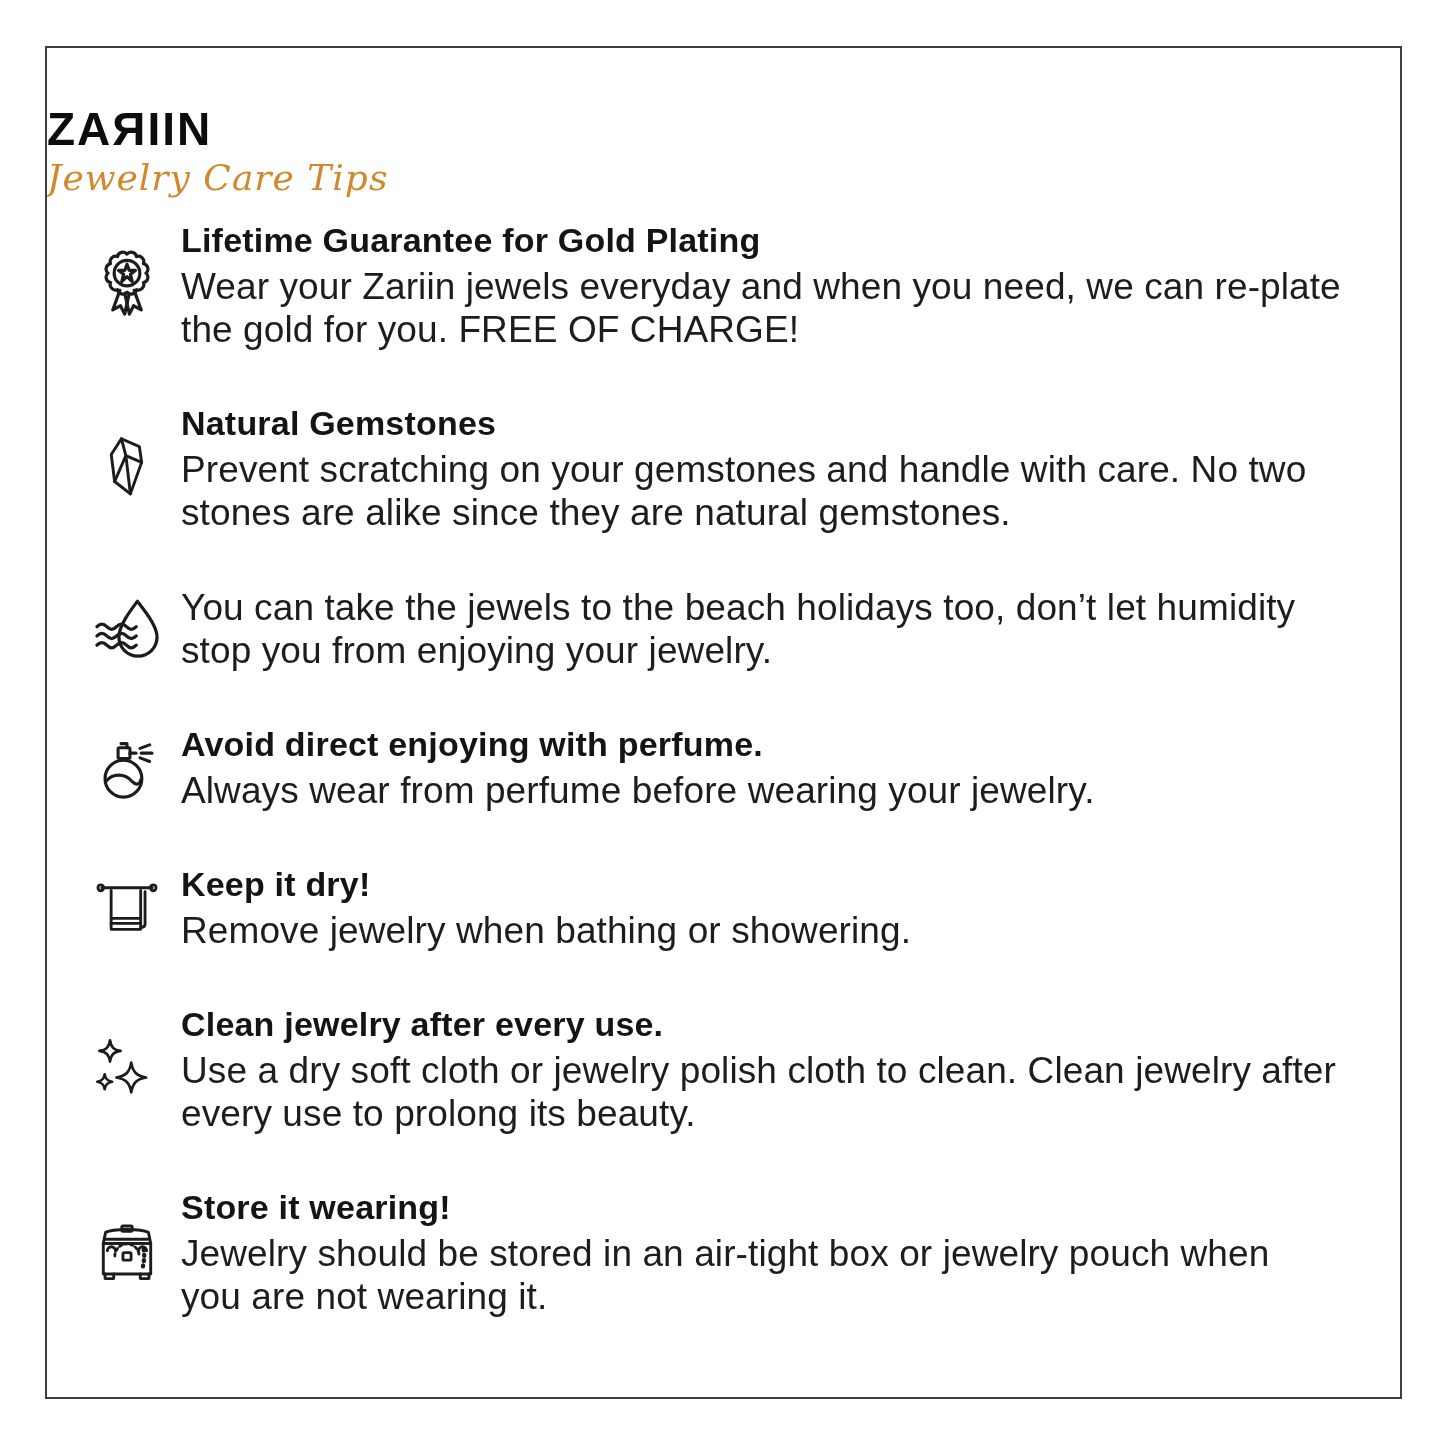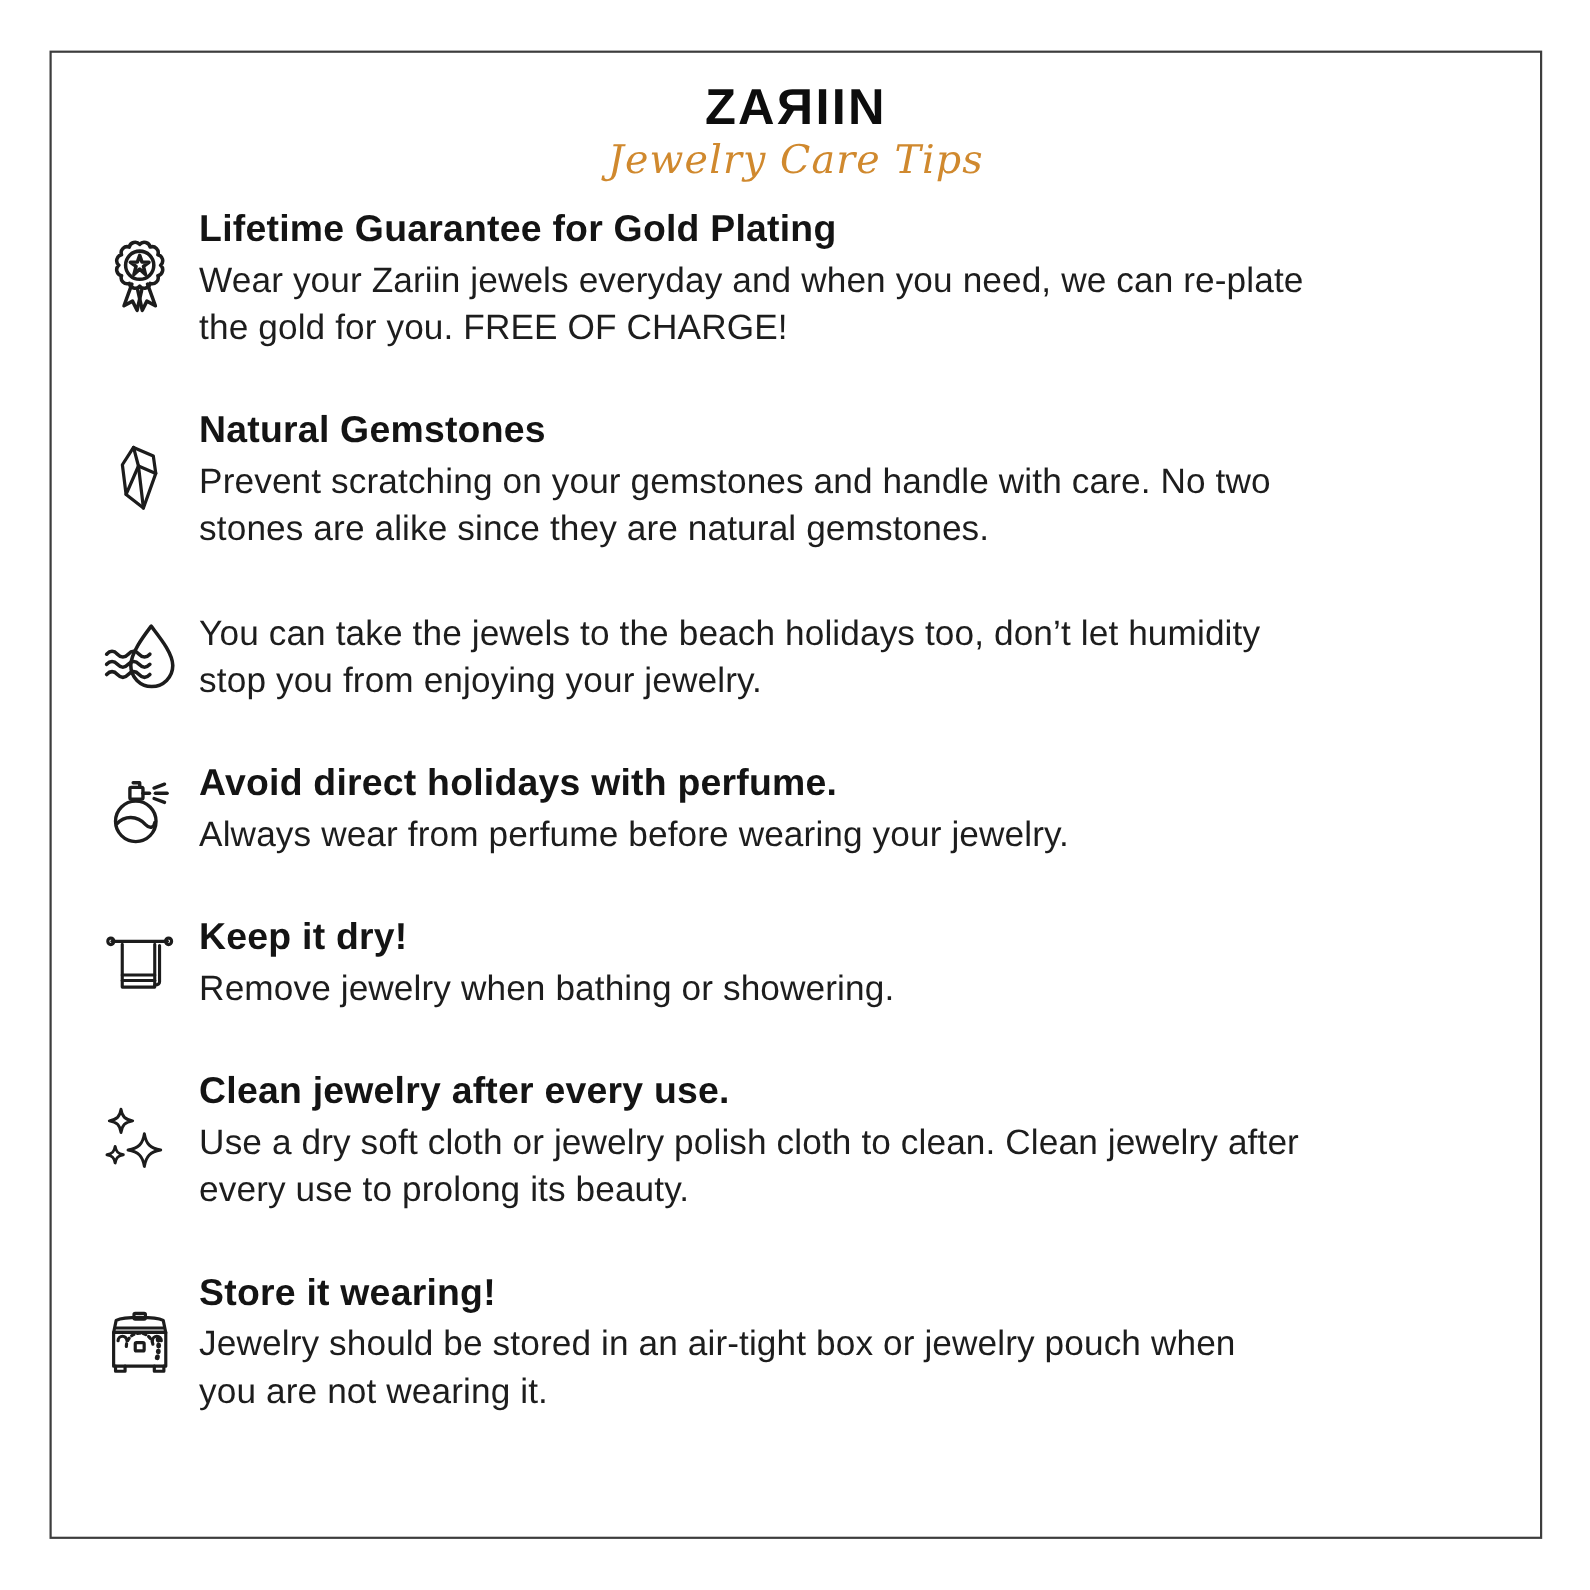--- a/index.html
+++ b/index.html
@@ -1,40 +1,40 @@
 <!DOCTYPE html>
 <html><head>
 <meta charset="utf-8">
 <style>
   html,body{margin:0;padding:0;background:#ffffff;}
   body{width:1445px;height:1445px;position:relative;font-family:"Liberation Sans",sans-serif;color:#1c1c1c;}
   .frame{
     position:absolute;left:45px;top:46px;width:1357px;height:1353px;
     border:2px solid #3d3d3d;box-sizing:border-box;background:#ffffff;overflow:hidden;
   }
-  .header{text-align:center;padding-top:24px;}
+  .header{padding-top:24px;margin-top:32px;}
   .logo{
     font-size:46px;font-weight:700;letter-spacing:2px;color:#0d0d0d;
     font-family:"Liberation Sans",sans-serif;line-height:1.1;
   }
   .script-title{
     margin-top:2px;
     font-family:"DejaVu Serif",serif;font-style:italic;
     font-size:36px;line-height:1.15;letter-spacing:1px;
   }
   .tips{margin-top:22px;padding:0 40px 0 26px;}
   .tip{display:flex;align-items:center;margin-bottom:52px;}
   .tip-icon-slot{flex:0 0 108px;display:flex;justify-content:center;align-items:center;}
   .tip-text{flex:1;min-width:0;}
   .tip-title{
     margin:0 0 5px 0;font-size:34px;font-weight:700;color:#141414;
     line-height:40px;letter-spacing:0.2px;
   }
   .tip-body{
-    margin:0;font-size:32px;line-height:43px;color:#1d1d1d;
+    margin:0;font-size:37px;line-height:43px;color:#1d1d1d;
     white-space:pre-line;letter-spacing:0.1px;
   }
   svg{display:block;}
 </style>
 </head>
 <body>
 
 <div class="frame">
   <div class="header">
     <div class="logo">ZAЯIIN</div>
@@ -96,21 +96,21 @@
     <rect x="24.5" y="15" width="10" height="9" rx="1"></rect>
     <path d="M27,11.5 h5 v3.5"></path>
     <path d="M34.5,19.5 h5"></path>
     <path d="M43,15.5 L51,12.5"></path>
     <path d="M44,19.5 L53,19.5"></path>
     <path d="M43,23.5 L51,26.5"></path>
     <path d="M14.5,43 C20,36.5 30,36 36.5,43.5 C39.5,46.8 43,46 43.5,42"></path>
   </svg>
         </span>
     <div class="tip-text">
-      <h2 class="tip-title">Avoid direct holidays with perfume.</h2>
+      <h2 class="tip-title">Avoid direct enjoying with perfume.</h2>
       <p class="tip-body">Always wear from perfume before wearing your jewelry.</p>
     </div>
   </section>
 
   <section class="tip">
     <span class="tip-icon-slot">
           <svg viewBox="0 0 64 64" width="70" height="70" fill="none" stroke="#1c1c1c" stroke-linecap="round" stroke-linejoin="round" stroke-width="2.6">
     <path d="M9,13.5 H55"></path>
     <rect x="5.5" y="10.8" width="5" height="5.4" rx="2.5"></rect>
     <rect x="53.5" y="10.8" width="5" height="5.4" rx="2.5"></rect>

